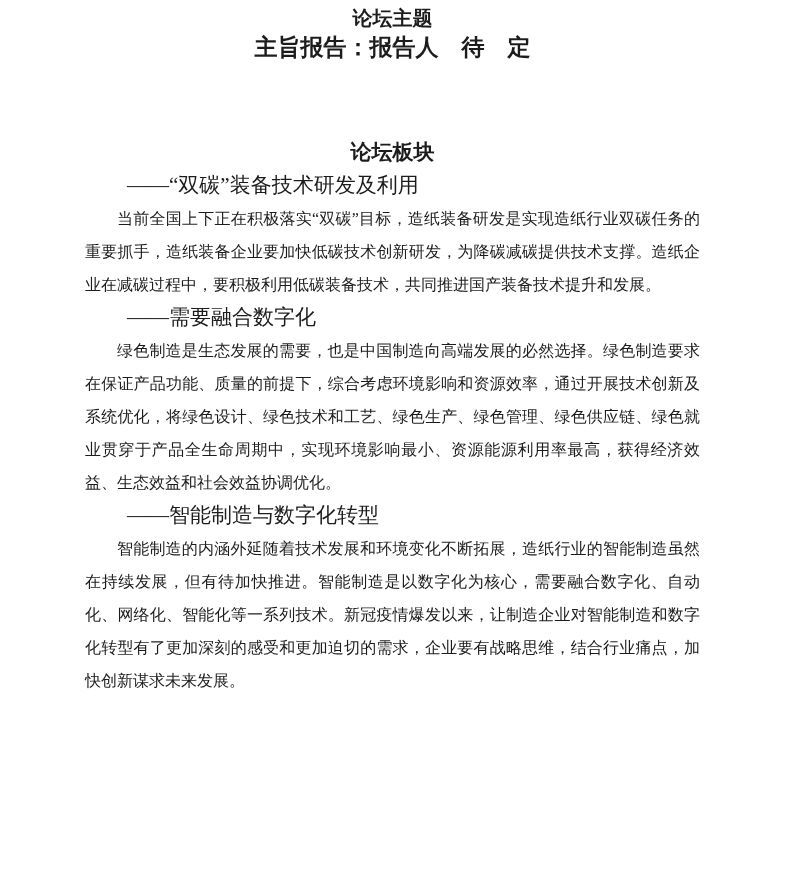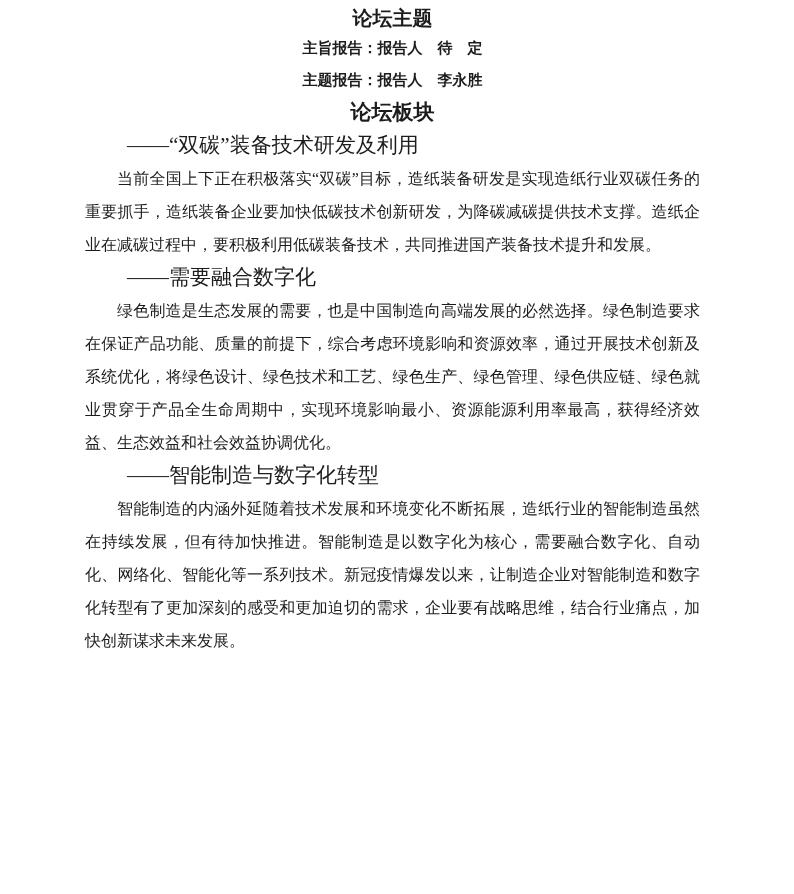--- a/index.html
+++ b/index.html
@@ -30,29 +30,30 @@
   .doc-title {
     text-align: center;
     font-weight: normal;
     font-size: 30px;
     line-height: 40px;
     margin: 8px 0 6px 0;
   }
   .report-line {
     text-align: center;
     font-weight: bold;
-    font-size: 15px;
+    font-size: 23px;
     line-height: 32px;
     white-space: pre;
   }
   .sections-heading {
     text-align: center;
     font-weight: bold;
     font-size: 21px;
     line-height: 33px;
+    margin-top: 72px;
   }
   .section-heading {
     font-weight: normal;
     font-size: 21px;
     line-height: 33px;
     text-indent: 2em;
   }
   .section-body {
     margin: 0;
     font-size: 16px;
@@ -64,21 +65,20 @@
 </head>
 <body>
 
 <div class="page">
 
   <div class="doc-label">论坛主题</div>
 
 
   <div>
     <div class="report-line">主旨报告：报告人　待　定</div>
-    <div class="report-line">主题报告：报告人　李永胜</div>
   </div>
 
   <div class="sections-heading">论坛板块</div>
 
   <section>
     <div class="section-heading">——“双碳”装备技术研发及利用</div>
     <p class="section-body">当前全国上下正在积极落实“双碳”目标，造纸装备研发是实现造纸行业双碳任务的重要抓手，造纸装备企业要加快低碳技术创新研发，为降碳减碳提供技术支撑。造纸企业在减碳过程中，要积极利用低碳装备技术，共同推进国产装备技术提升和发展。</p>
   </section>
 
   <section>

